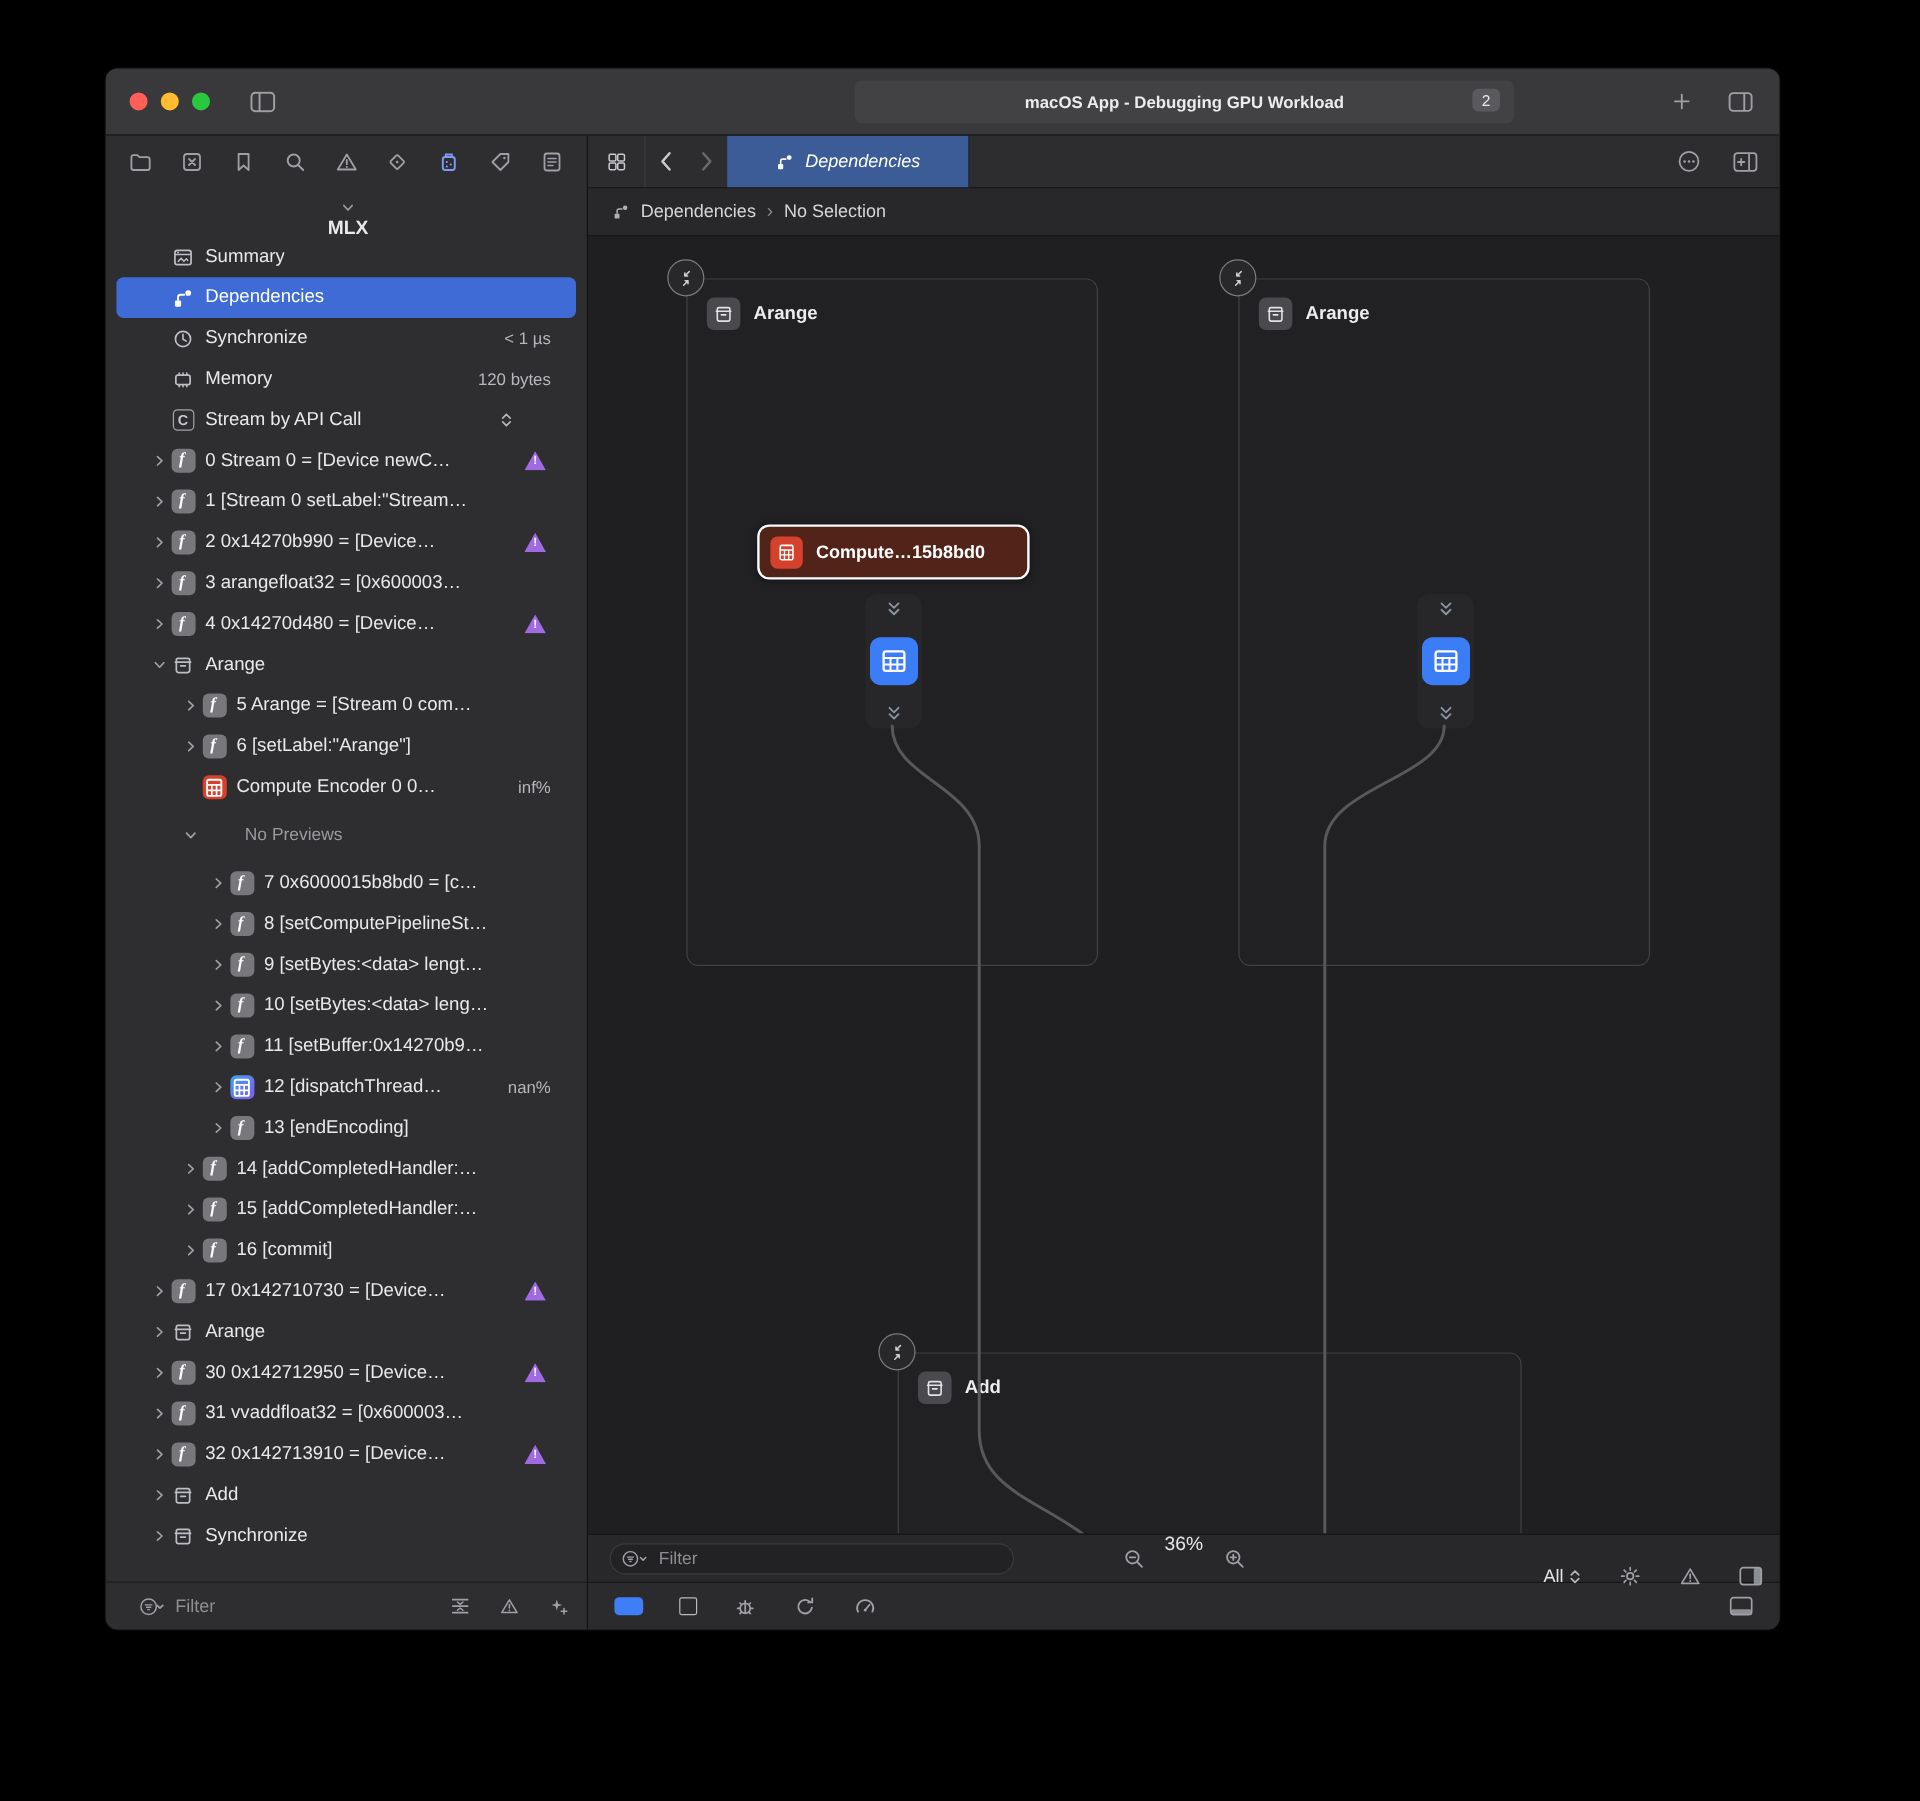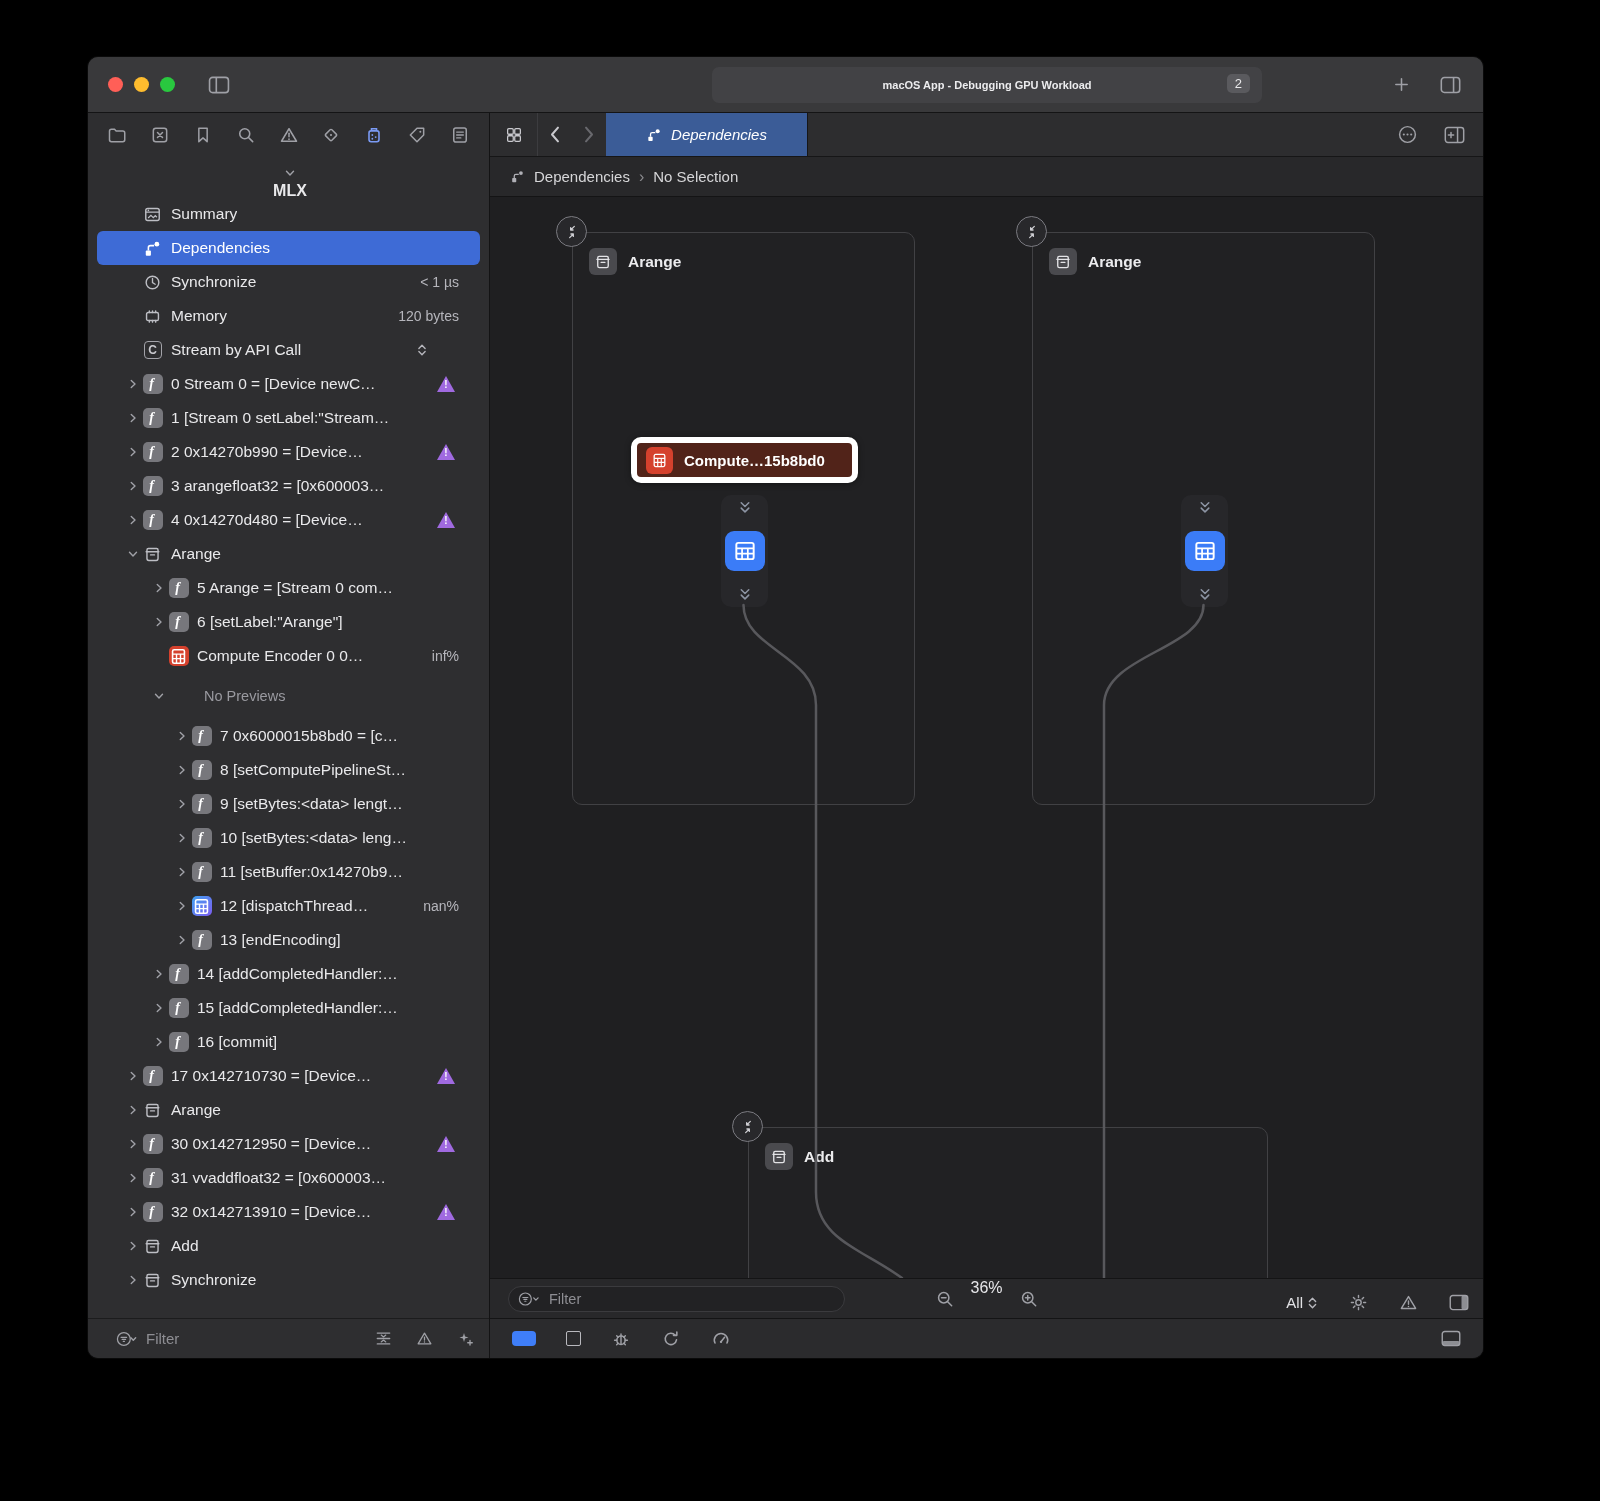--- a/index.html
+++ b/index.html
@@ -14,21 +14,21 @@
   
   .titlebar { height:56px; flex:0 0 56px; background:#39393b; border-bottom:1px solid #141415;
     position:relative; display:flex; align-items:center; }
   .lights { display:flex; gap:11px; margin-left:20px; }
   .light { width:15px; height:15px; border-radius:50%; }
   .light.r{background:#ff5f57;} .light.y{background:#febc2e;} .light.g{background:#29c83f;}
   .tb-icon { color:#9fa0a6; display:flex; align-items:center; justify-content:center; }
   .sidebar-toggle { margin-left:33px; }
   .title-pill { position:absolute; left:624px; top:10px; width:550px; height:36px; background:#424245;
     border-radius:7px; display:flex; align-items:center; justify-content:center; }
-  .title-text { color:#ececee; font-size:11px; font-weight:bold; }
+  .title-text { color:#ececee; font-size:14px; font-weight:bold; }
   .tab-count { position:absolute; right:12px; top:7px; background:#5a5a5e; color:#e8e8ea;
     font-size:13px; border-radius:5px; padding:3px 8px; line-height:1; }
   .titlebar-right { position:absolute; right:22px; display:flex; gap:30px; align-items:center; }
 
   
   .winbody { flex:1; display:flex; min-height:0; }
 
   
   .sidebar { width:402px; flex:0 0 402px; background:#2e2e30; border-right:1px solid #131314;
     display:flex; flex-direction:column; min-height:0; }
@@ -101,21 +101,21 @@
   .g1 { left:82px; top:35px; width:343px; height:573px; }
   .g2 { left:542px; top:35px; width:343px; height:573px; }
   .g3 { left:258px; top:930px; width:520px; height:240px; }
   .ghead { position:absolute; left:16px; top:15px; display:flex; align-items:center; gap:11px; }
   .gicon { width:28px; height:27px; border-radius:6px; background:#4a4a4e; color:#e3e3e6;
     display:flex; align-items:center; justify-content:center; }
   .gicon svg { width:18px; height:18px; }
   .glabel { color:#ececee; font-size:15.5px; font-weight:bold; }
 
   .node { position:absolute; left:58px; top:204px; width:227px; height:46px; background:#512319;
-    border:6px solid #ffffff; border-radius:10px; display:flex; align-items:center; gap:11px;
+    border:2px solid #ffffff; border-radius:10px; display:flex; align-items:center; gap:11px;
     padding-left:9px; box-shadow:0 1px 6px rgba(0,0,0,.4); }
   .node .nicon { width:27px; height:27px; border-radius:6px; background:#d5412d; display:flex;
     align-items:center; justify-content:center; }
   .node .nicon svg { width:17px; height:17px; }
   .node .nlabel { color:#fff; font-size:15px; font-weight:bold; }
 
   .pipe { position:absolute; left:148px; top:262px; width:47px; height:112px; background:#27272a;
     border-radius:10px; display:flex; flex-direction:column; align-items:center;
     justify-content:space-between; padding:5px 0; }
   .pipe .dch { color:#8d95a4; } .pipe .dch svg { width:16px; height:15px; }
@@ -131,21 +131,21 @@
   .links { position:absolute; left:0; top:0; width:100%; height:100%; pointer-events:none; z-index:2; }
 
   .canvas-toolbar { height:40px; flex:0 0 40px; background:#28282a; border-top:1px solid #141415; position:relative; }
   .filter-pill { position:absolute; left:18px; top:7px; width:337px; height:26px; border-radius:13px;
     background:#222224; border:1px solid #3b3b3e; display:flex; align-items:center; gap:8px;
     padding-left:8px; color:#8e8e93; }
   .filter-pill .ph { font-size:14.5px; }
   .zoom-ctl { position:absolute; left:50%; transform:translateX(-50%); top:0; height:100%;
     display:flex; gap:16px; color:#cdcdd2; }
   .zoom-ctl .zval { color:#e6e6e9; font-size:16px; }
-  .ct-right { position:absolute; right:14px; top:4px; height:100%; display:flex; align-items:center;
+  .ct-right { position:absolute; right:14px; top:15px; height:100%; display:flex; align-items:center;
     gap:31px; color:#cdcdd2; }
   .scope { display:flex; align-items:center; gap:4px; font-size:15px; color:#e2e2e5; }
 
   .bottom-strip { height:40px; flex:0 0 40px; background:#2b2b2d; border-top:1px solid #141415;
     display:flex; align-items:center; padding:0 22px; gap:30px; color:#b9b9be; }
   .bluepill { width:24px; height:15px; border-radius:4px; background:#3f7ef8; }
   .sq { width:15px; height:15px; border:1.5px solid #b9b9be; border-radius:2px; }
   .strip-right { margin-left:auto; }
 </style>
 </head>

